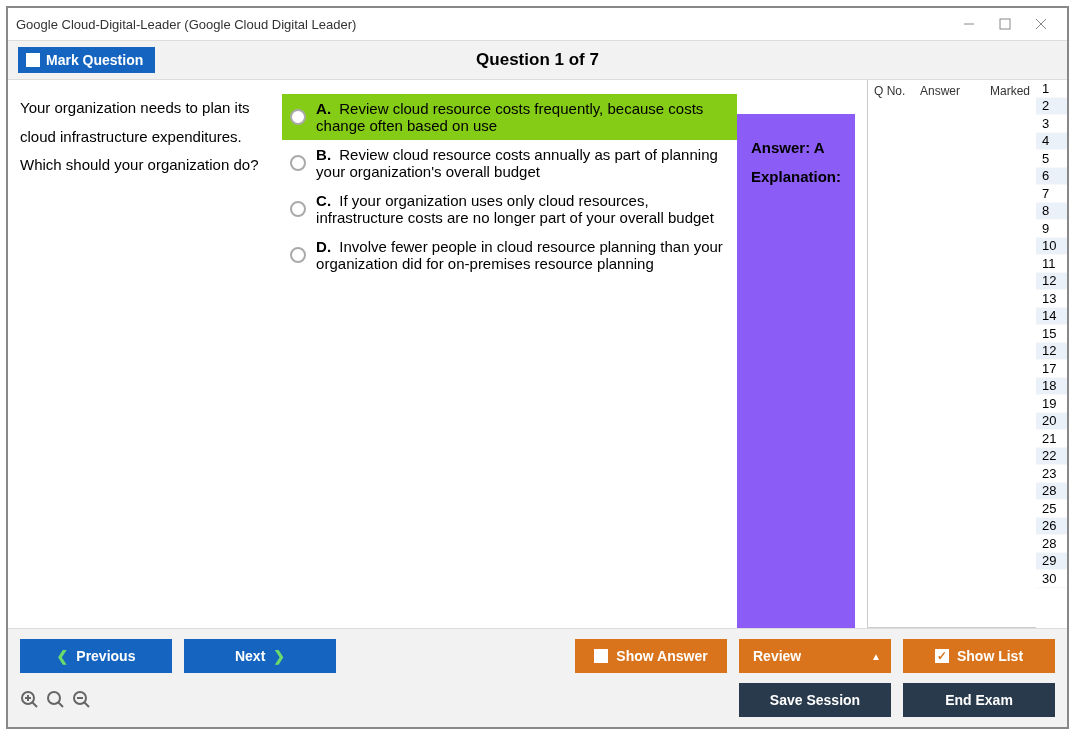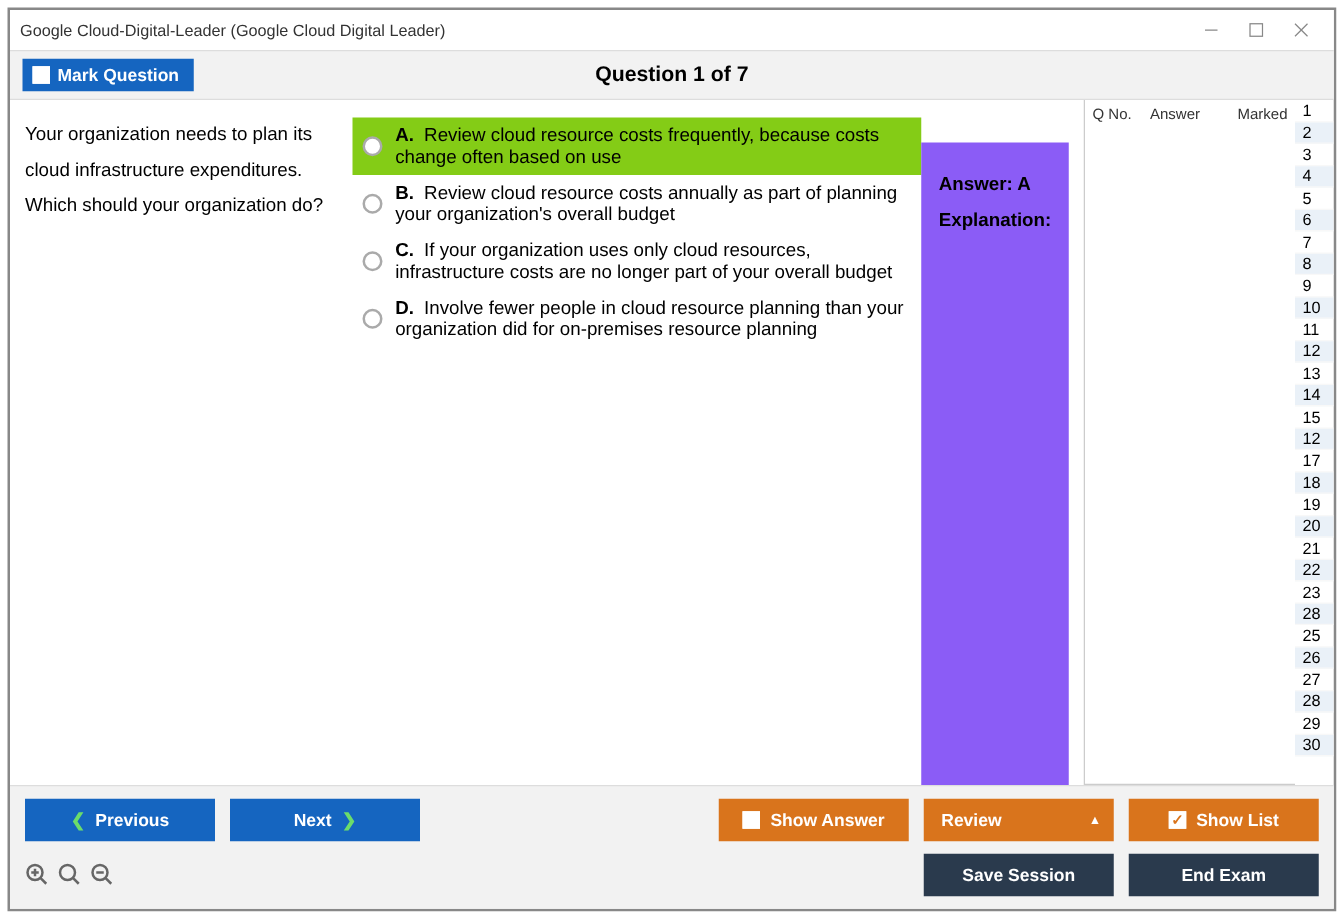--- a/index.html
+++ b/index.html
@@ -244,25 +244,20 @@
             <div class="c-qno">25</div>
             <div class="c-ans"></div>
             <div class="c-mark"></div>
           </div>
           <div class="qrow">
             <div class="c-qno">26</div>
             <div class="c-ans"></div>
             <div class="c-mark"></div>
           </div>
           <div class="qrow">
-            <div class="c-qno">27</div>
-            <div class="c-ans"></div>
-            <div class="c-mark"></div>
-          </div>
-          <div class="qrow">
             <div class="c-qno">28</div>
             <div class="c-ans"></div>
             <div class="c-mark"></div>
           </div>
           <div class="qrow">
             <div class="c-qno">29</div>
             <div class="c-ans"></div>
             <div class="c-mark"></div>
           </div>
           <div class="qrow">

